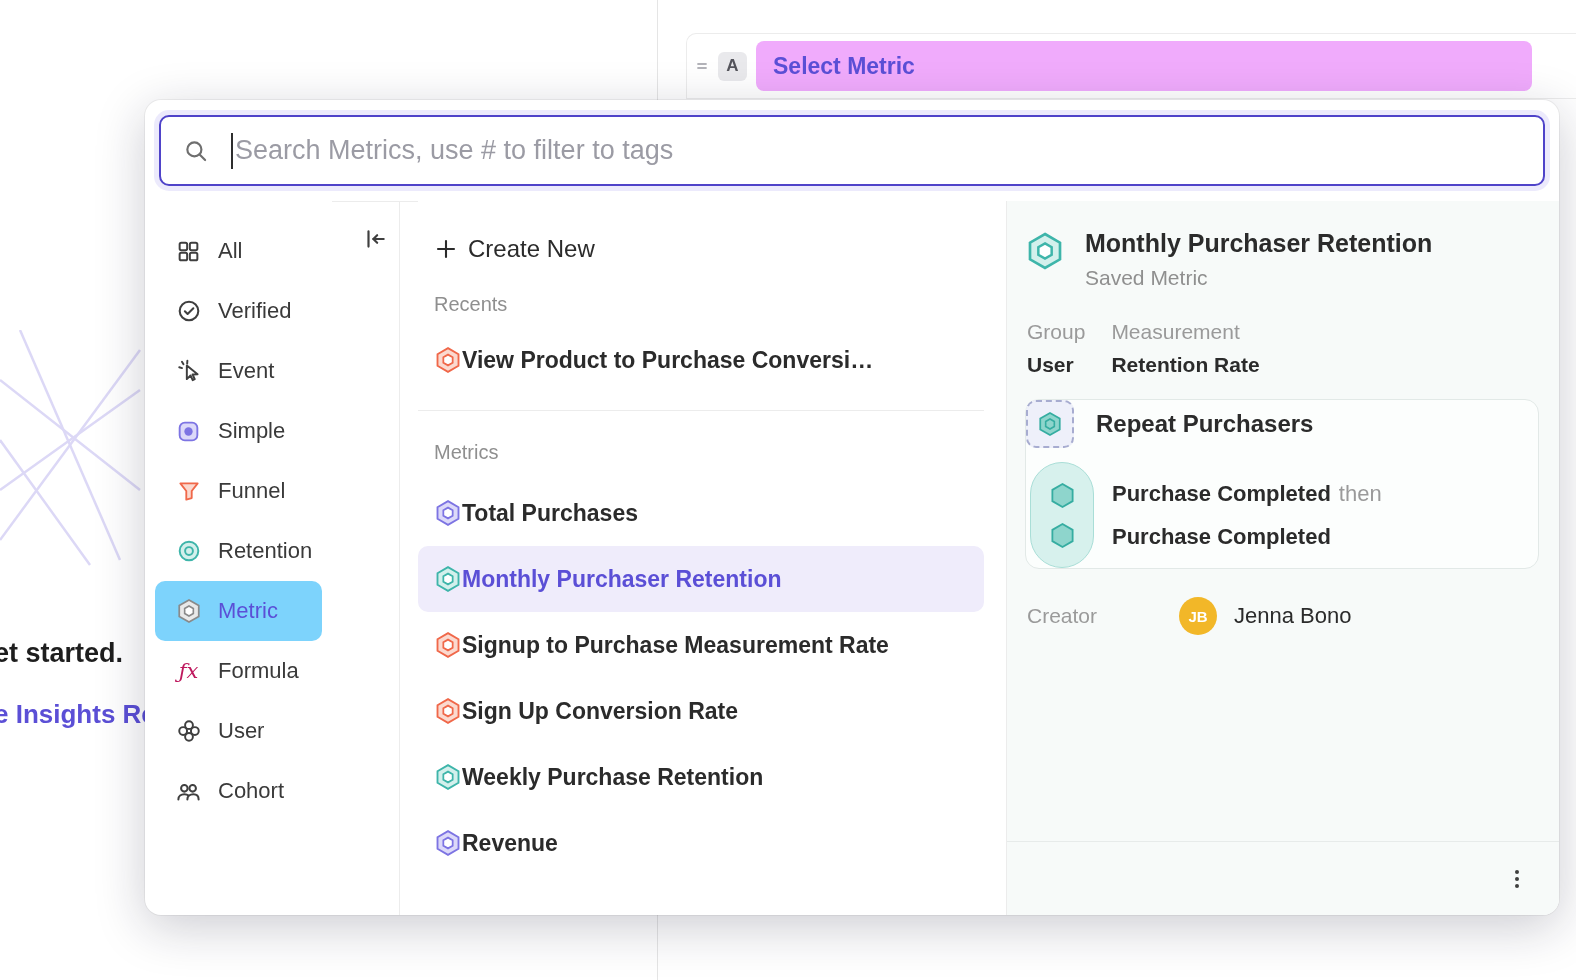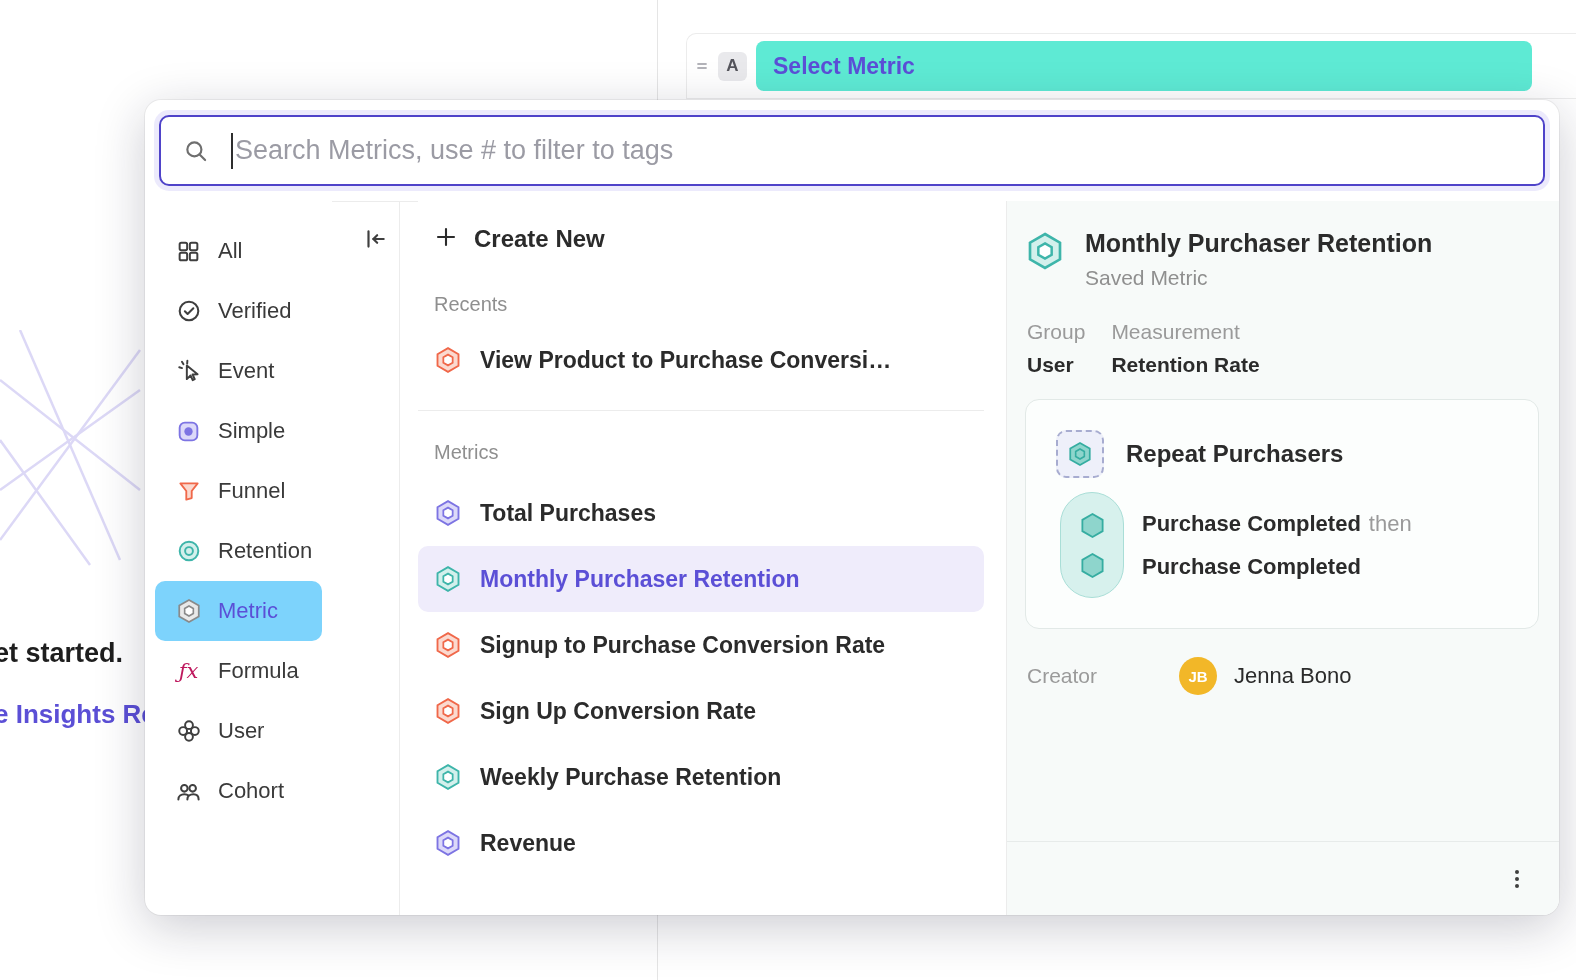--- a/index.html
+++ b/index.html
@@ -11,21 +11,21 @@
   .bg-chart polyline { fill:none; stroke:#dcd8f6; stroke-width:2.5; }
   .bg-text1 { position:absolute; left:-6px; top:638px; font-size:27px; font-weight:700; color:#1e1e1e; white-space:nowrap; }
   .bg-text2 { position:absolute; left:-6px; top:699px; font-size:26px; font-weight:600; color:#5b4fd6; white-space:nowrap; }
 
   
   .select-bar { position:absolute; left:686px; top:33px; width:890px; height:66px; background:#fff;
     border:1px solid #ececec; border-right:none; border-radius:10px 0 0 0; display:flex; align-items:center; padding-left:6px; }
   .drag-handle { width:18px; display:flex; justify-content:center; color:#9a9aa2; }
   .a-badge { width:29px; height:29px; margin-left:7px; background:#e9e9ec; border-radius:6px; display:flex; align-items:center; justify-content:center;
     font-size:17px; font-weight:700; color:#55555c; }
-  .metric-pill { height:50px; margin-left:9px; margin-right:44px; flex:1; background:#5eead4; border-radius:8px;
+  .metric-pill { height:50px; margin-left:9px; margin-right:44px; flex:1; background:#f0abfc; border-radius:8px;
     display:flex; align-items:center; padding:16px 17px; color:#5b4fd6; font-size:23px; font-weight:700; }
 
   
   .modal { position:absolute; left:145px; top:100px; width:1414px; height:815px; background:#fff; border-radius:16px;
     box-shadow:0 12px 50px rgba(25,25,50,.22), 0 0 0 1px rgba(0,0,0,.05); display:flex; flex-direction:column; overflow:hidden; z-index:5; }
 
   .search-wrap { padding:15px 14px 15px; }
   .search-box { height:71px; border:2px solid #4f43c9; border-radius:10px; box-shadow:0 0 0 5px rgba(106,92,231,.13);
     display:flex; align-items:center; padding:0 22px; background:#fff; }
   .search-box svg { flex:none; }
@@ -41,25 +41,25 @@
   .side-item { display:flex; align-items:center; gap:16px; height:60px; padding:0 10px 0 20px; border-radius:10px;
     font-size:22px; font-weight:500; color:#3a3a3a; cursor:pointer; }
   .side-item.selected { background:#7dd3fc; color:#5b4fd6; }
   .side-item .ic { width:27px; height:27px; display:flex; align-items:center; justify-content:center; flex:none; }
   .fx { font-family:"DejaVu Serif",serif; font-style:italic; font-size:21px; color:#be185d; }
   .sidebar-footer { border-top:1px solid #ececec; height:74px; display:flex; align-items:center; justify-content:flex-end; padding:0 30px; }
   .collapse-btn { background:none; border:none; cursor:pointer; display:flex; }
 
   
   .list-col { flex:1; border-right:1px solid #ececec; padding:24px 22px 0 34px; overflow:hidden; }
-  .create-new { display:flex; gap:16px; height:48px; font-size:24px; font-weight:700; color:#2b2b2b; cursor:pointer; }
+  .create-new { display:flex; align-items:center; gap:10px; height:48px; font-size:24px; font-weight:400; color:#2b2b2b; cursor:pointer; }
   .section-label { color:#8f8f8f; font-size:20px; font-weight:500; }
   .lbl-recents { margin-top:20px; }
   .lbl-metrics { margin-top:30px; margin-bottom:16px; }
-  .m-row { display:flex; align-items:center; gap:18px; height:66px; font-size:23px; font-weight:700; color:#2b2b2b;
+  .m-row { display:flex; align-items:center; height:66px; font-size:23px; font-weight:700; color:#2b2b2b;
     margin-left:-16px; padding:0 16px; border-radius:10px; cursor:pointer; white-space:nowrap; overflow:hidden; }
   .m-row.recent { height:64px; margin-top:12px; }
   .m-row.selected { background:#efecfb; color:#5b4fd6; }
   .m-row .txt { overflow:hidden; text-overflow:ellipsis; }
   .list-divider { border:none; border-top:1px solid #ececec; margin:18px 0 0 -16px; }
 
   
   svg.hex { display:block; }
   .hex .outer { stroke-width:1.6; }
   .hex .inner { stroke-width:1.5; fill:#fff; }
@@ -74,21 +74,21 @@
   .preview-main { flex:1; padding:28px 20px 0 18px; }
   .prev-head { display:flex; gap:20px; align-items:flex-start; }
   .prev-head .hd-icon { margin-top:2px; }
   .prev-title { font-size:25px; font-weight:700; color:#2b2b2b; }
   .prev-sub { font-size:21px; color:#8f8f8f; margin-top:8px; }
   .meta { display:flex; gap:26px; margin-top:30px; margin-left:2px; }
   .meta-col { display:flex; flex-direction:column; gap:9px; }
   .meta-label { font-size:21px; color:#9a9a9a; }
   .meta-value { font-size:21px; font-weight:700; color:#2b2b2b; }
 
-  .def-card { margin-top:22px; background:#fcfefd; border:1px solid #e2e9e7; border-radius:14px; padding:30px; }
+  .def-card { margin-top:22px; background:#fcfefd; border:1px solid #e2e9e7; border-radius:14px; padding:0; }
   .def-head { display:flex; align-items:center; gap:22px; }
   .dashed-ic { width:48px; height:48px; border:2px dashed #a7acd0; border-radius:10px; background:#eef0fa;
     display:flex; align-items:center; justify-content:center; flex:none; }
   .def-title { font-size:24px; font-weight:700; color:#2b2b2b; }
   .def-flow { display:flex; gap:18px; margin-top:14px; margin-left:4px; }
   .flow-pill { width:64px; height:106px; background:#d7f1ed; border:1px solid #a9ded7; border-radius:33px;
     display:flex; flex-direction:column; align-items:center; justify-content:center; gap:13px; flex:none; }
   .steps { display:flex; flex-direction:column; justify-content:center; gap:17px; font-size:22px; color:#2b2b2b; }
   .step b { font-weight:700; }
   .then { color:#9a9a9a; font-weight:400; margin-left:8px; }
@@ -285,21 +285,21 @@
             <path class="inner" d="M12 7.4 L16 9.7 V14.3 L12 16.6 L8 14.3 V9.7 Z"></path>
         </svg>
         <span class="txt">Monthly Purchaser Retention</span>
       </div>
 
       <div class="m-row">
         <svg class="hex orange" width="28" height="28" viewBox="0 0 24 24">
           <path class="outer" d="M12 1.8 L21 7 V17 L12 22.2 L3 17 V7 Z"></path>
             <path class="inner" d="M12 7.4 L16 9.7 V14.3 L12 16.6 L8 14.3 V9.7 Z"></path>
         </svg>
-        <span class="txt">Signup to Purchase Conversion Rate</span>
+        <span class="txt">Signup to Purchase Measurement Rate</span>
       </div>
 
       <div class="m-row">
         <svg class="hex orange" width="28" height="28" viewBox="0 0 24 24">
           <path class="outer" d="M12 1.8 L21 7 V17 L12 22.2 L3 17 V7 Z"></path>
             <path class="inner" d="M12 7.4 L16 9.7 V14.3 L12 16.6 L8 14.3 V9.7 Z"></path>
         </svg>
         <span class="txt">Sign Up Conversion Rate</span>
       </div>
 

